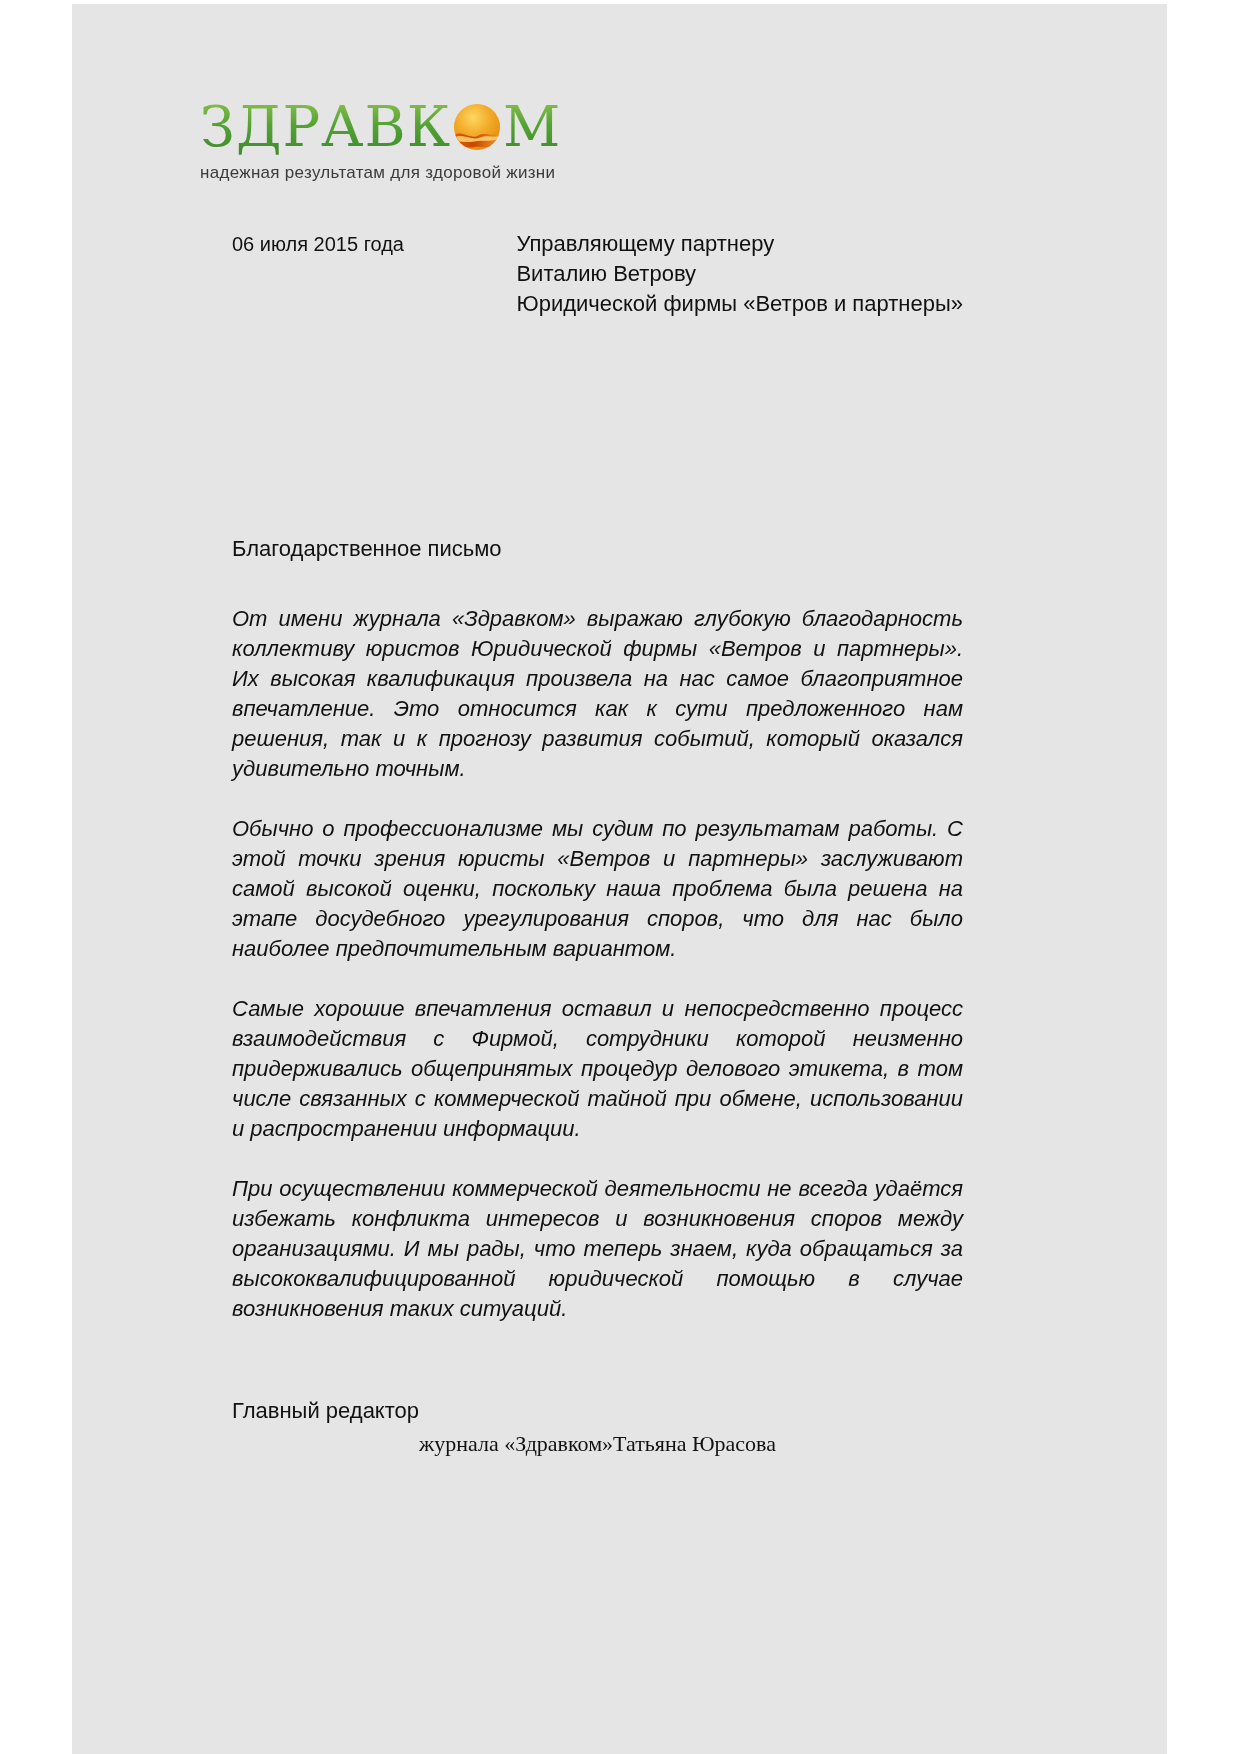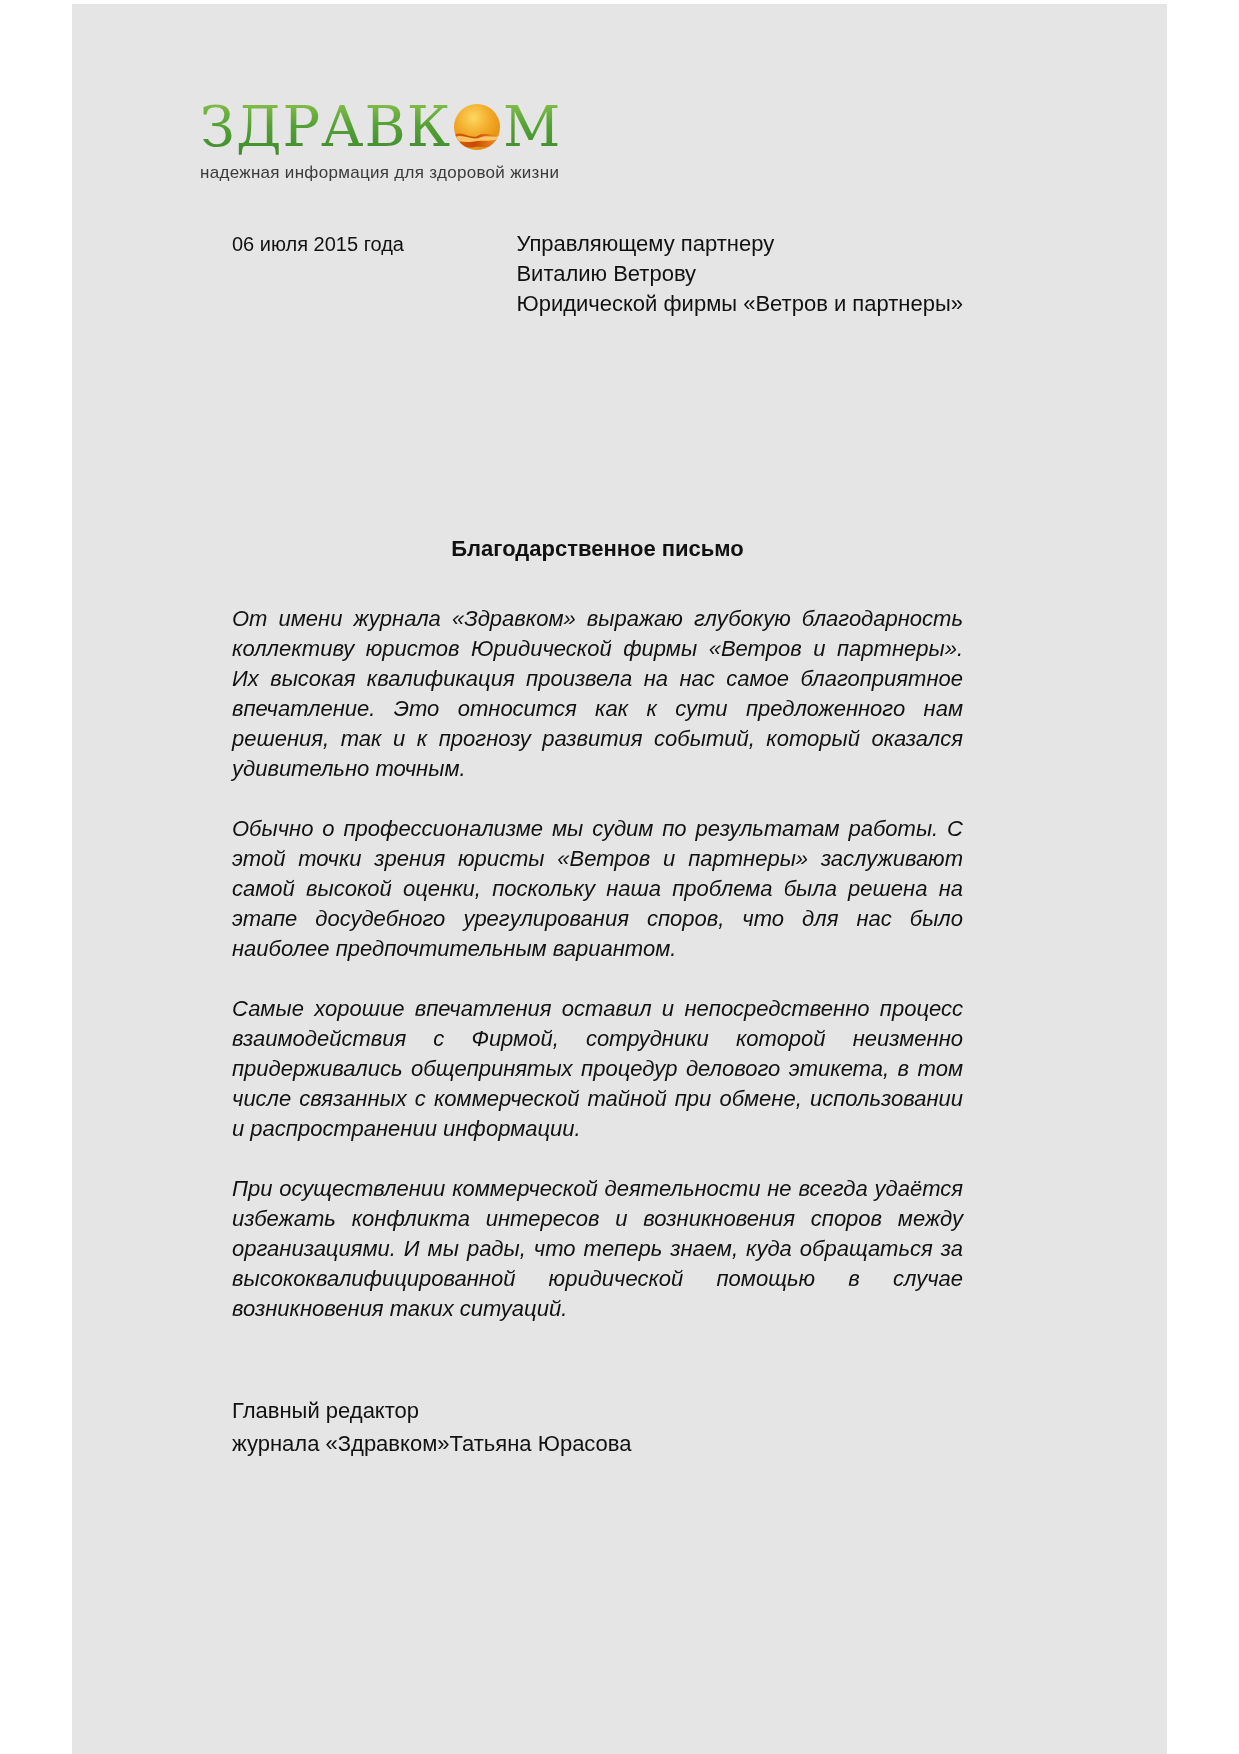--- a/index.html
+++ b/index.html
@@ -67,23 +67,22 @@
     white-space: nowrap;
   }
   .recipient {
     text-align: left;
     font-size: 22px;
     line-height: 30px;
   }
   
   .title {
     margin: 215px 0 0 0;
-    text-align: center;
     font-size: 22px;
-    font-weight: bold;
+    font-weight: normal;
     line-height: 30px;
   }
   .body-par {
     margin: 0 0 30px 0;
     font-size: 22px;
     line-height: 30px;
     text-align: justify;
     text-align-last: left;
     font-style: italic;
   }
@@ -91,21 +90,22 @@
     margin-top: 40px;
   }
   
   .signature {
     margin-top: 70px;
     font-size: 22px;
     line-height: 33px;
   }
   .sig-row {
     display: flex;
-    justify-content: flex-start;
+    justify-content: center;
+    font-family: Liberation Serif, serif;
   }
 </style>
 </head>
 <body>
 
 <div class="page">
 
   <div class="header">
     <div class="logo">
       <div class="wordmark">
@@ -129,21 +129,21 @@
             </defs>
             <circle cx="50" cy="50" r="48" fill="url(#sunGrad)"></circle>
             <g clip-path="url(#sunClip)">
               <path d="M-2,70 C18,52 35,78 52,68 C70,58 84,74 102,60 L102,86 C80,98 60,88 42,92 C24,95 8,86 -2,80 Z" fill="url(#waveGrad)"></path>
               <path d="M-2,74 C20,60 38,80 56,72 C74,64 88,76 102,66 L102,71 C84,82 62,76 44,80 C26,83 10,80 -2,78 Z" fill="#ffce6e" opacity="0.9"></path>
             </g>
           </svg>
         </span>
         <span class="green-text">М</span>
       </div>
-      <div class="tagline">надежная информация для здоровой жизни</div>
+      <div class="tagline">надежная результатам для здоровой жизни</div>
     </div>
   </div>
 
   <div class="content">
 
     <div class="meta-row">
       <div class="date">06 июля 2015 года</div>
       <div class="recipient">
         <div>Управляющему партнеру</div>
         <div>Виталию Ветрову</div>

